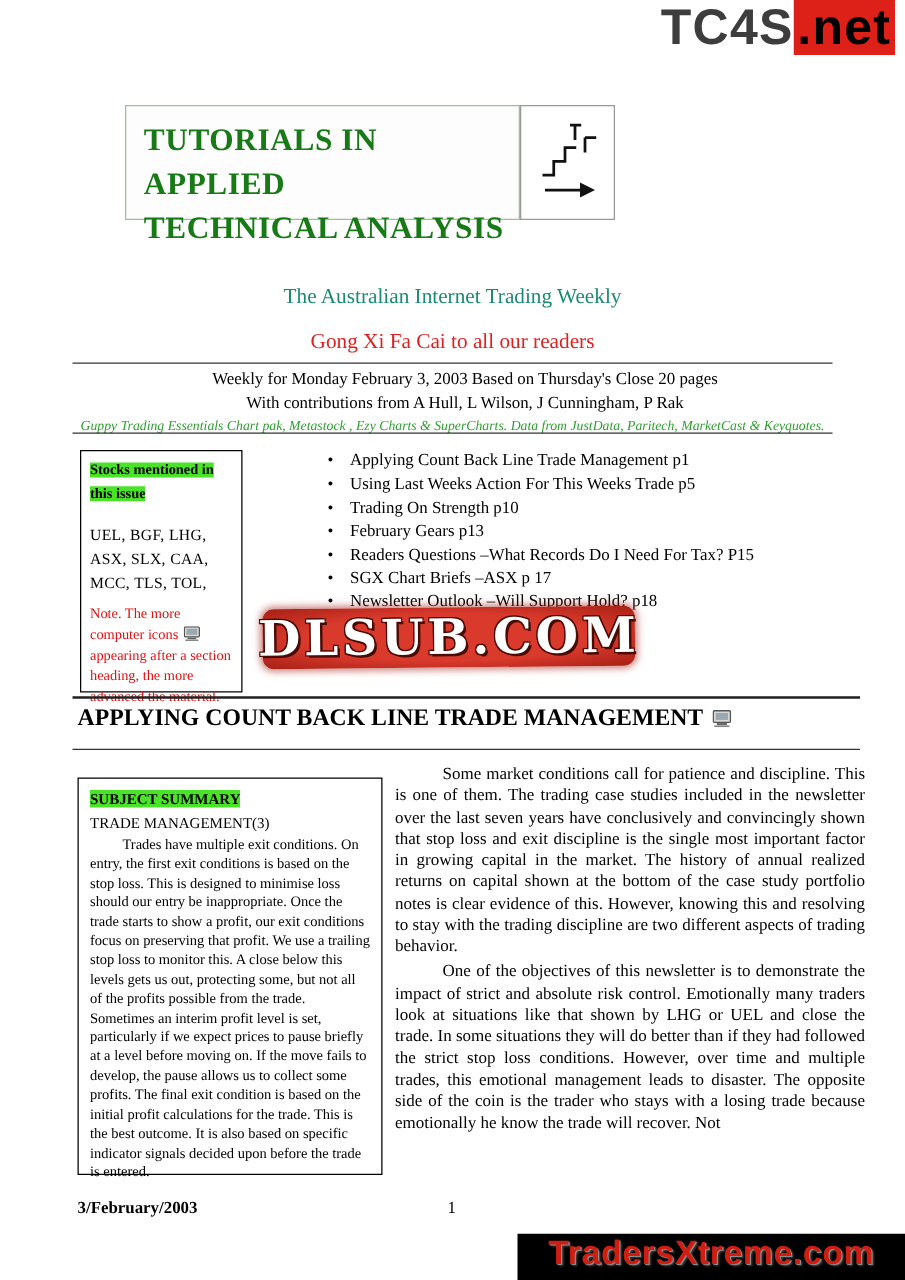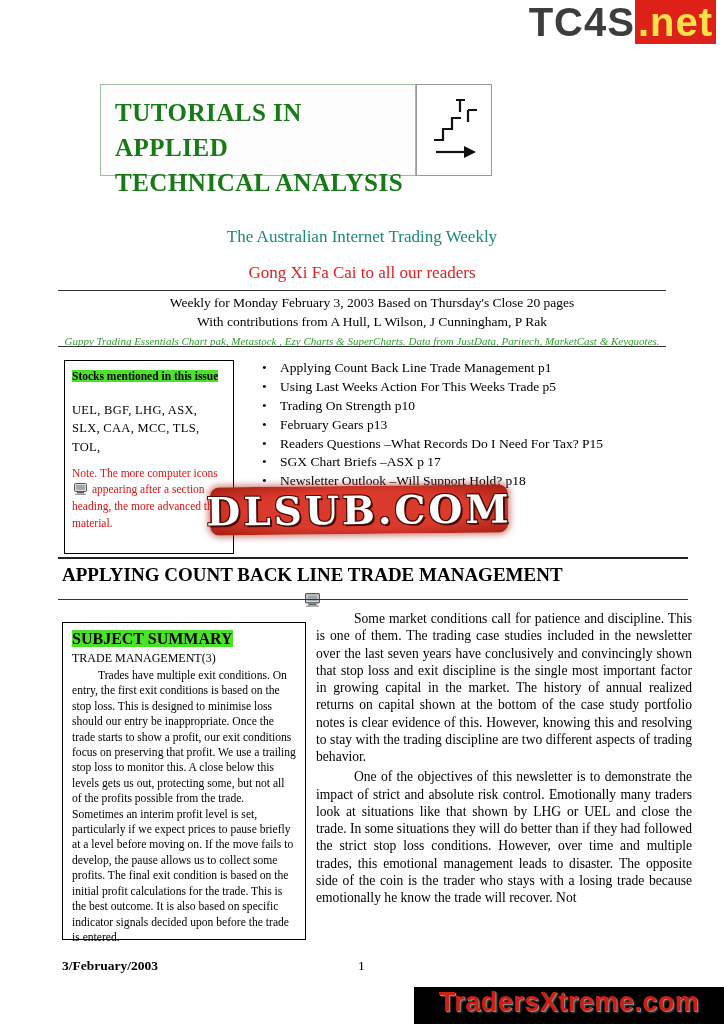--- a/index.html
+++ b/index.html
@@ -6,21 +6,21 @@
   html,body { background:#888; }
   .page {
     position:relative; width:724px; height:1024px; margin:0 auto;
     background:#ffffff; overflow:hidden;
     font-family:"Liberation Serif", serif; color:#000;
   }
   
   .tc4s { position:absolute; top:0px; right:8px; font-family:"Liberation Sans", sans-serif;
           font-weight:bold; font-size:40px; letter-spacing:1px; white-space:nowrap; }
   .tc4s-black { color:#3d3d3d; }
-  .tc4s-net { background:#dd2119; color:#fde047; padding:0 3px; }
+  .tc4s-net { background:#dd2119; color:#000000; padding:0 3px; }
 
   
   .masthead { position:absolute; top:84px; left:100px; display:flex; }
   .title-box { width:316px; height:92px; border:1px solid #9bbf9b; padding:10px 0 0 14px; background:#fdfdfd; }
   .title-line { color:#177a17; font-weight:bold; font-size:25px; line-height:1.4;
                 font-family:"Liberation Serif", serif; letter-spacing:0.5px; }
   .logo-box { width:76px; height:92px; border:1px solid #999; display:flex;
               align-items:center; justify-content:center; background:#fff; }
 
   .pubinfo { position:absolute; top:182px; left:0; width:724px; text-align:center;
@@ -34,21 +34,21 @@
   .rule1 { top:290px; }
   .rule2 { top:346px; }
   .rule3 { top:557px; border-top:2px solid #222; width:630px; }
   .rule4 { top:599px; width:630px; }
 
   .issueinfo { position:absolute; top:294px; left:0; width:724px; text-align:center; }
   .issue1, .issue2 { font-size:13.5px; line-height:1.4;padding-left:20px; }
   .issue3 { font-size:11px; font-style:italic; color:#2f9e2f; margin-top:3px; }
 
   
-  .stocks-box { position:absolute; top:360px; left:64px; width:170px; height:194px;
+  .stocks-box { position:absolute; top:360px; left:64px; width:130px; height:194px;
                 border:1px solid #000; padding:5px 7px; background:#fff; }
   .hl { background:#4be32a; font-weight:bold; }
   .stocks-heading { font-size:11.5px; line-height:1.35; display:inline; }
   .stocks-list { margin-top:16px; font-size:12.5px; line-height:1.5; letter-spacing:0.3px; }
   .stocks-note { margin-top:8px; color:#e01212; font-size:11.5px; line-height:1.45; }
   .stocks-note svg { vertical-align:-2px; margin:0 2px; }
 
   
   .contents { position:absolute; top:354px; left:242px; width:452px; }
   .contents-heading { font-size:15px; font-weight:bold; margin-left:78px; letter-spacing:1px;
@@ -61,25 +61,25 @@
   .dlsub { position:absolute; top:486px; left:210px; width:298px; height:48px;
            background:radial-gradient(ellipse at center, #d93a2c 55%, #a61f14 100%);
            border-radius:9px; display:flex; align-items:center; justify-content:center;
            transform:rotate(-0.6deg); box-shadow:0 0 6px 2px rgba(160,30,20,0.55); }
   .dlsub span { font-family:"DejaVu Serif", serif; font-weight:bold; font-size:39px;
                 color:#fff; letter-spacing:3px;
                 text-shadow:2px 2px 0 #4a0a05, -1px -1px 0 #4a0a05, 1px -1px 0 #4a0a05, -1px 1px 0 #4a0a05; }
 
   
   .article-heading { position:absolute; top:564px; left:62px; font-size:19px; font-weight:bold;
-                     font-family:"Liberation Serif", serif; display:flex; align-items:center; gap:7px;flex-direction:column; }
+                     font-family:"Liberation Serif", serif; display:flex; align-items:center; gap:7px; }
 
   .subject-box { position:absolute; top:622px; left:62px; width:244px; height:318px;
                  border:1px solid #000; padding:7px 9px; background:#fff; }
-  .subject-heading { font-size:16px; display:inline; }
+  .subject-heading { font-size:12px; display:inline; }
   .subject-sub { font-size:12px; margin-top:3px; }
   .subject-body { font-size:11.6px; line-height:1.33; text-indent:26px; margin-top:2px; }
 
   .article-col { position:absolute; top:610px; left:316px; width:376px; }
   .article-col p { font-size:13.6px; line-height:1.27; text-align:justify; text-indent:38px;
                    margin-bottom:3px; }
 
   
   .footer-date { position:absolute; top:958px; left:62px; font-weight:bold; font-size:13.5px; }
   .footer-page { position:absolute; top:958px; left:358px; font-size:13.5px; }

